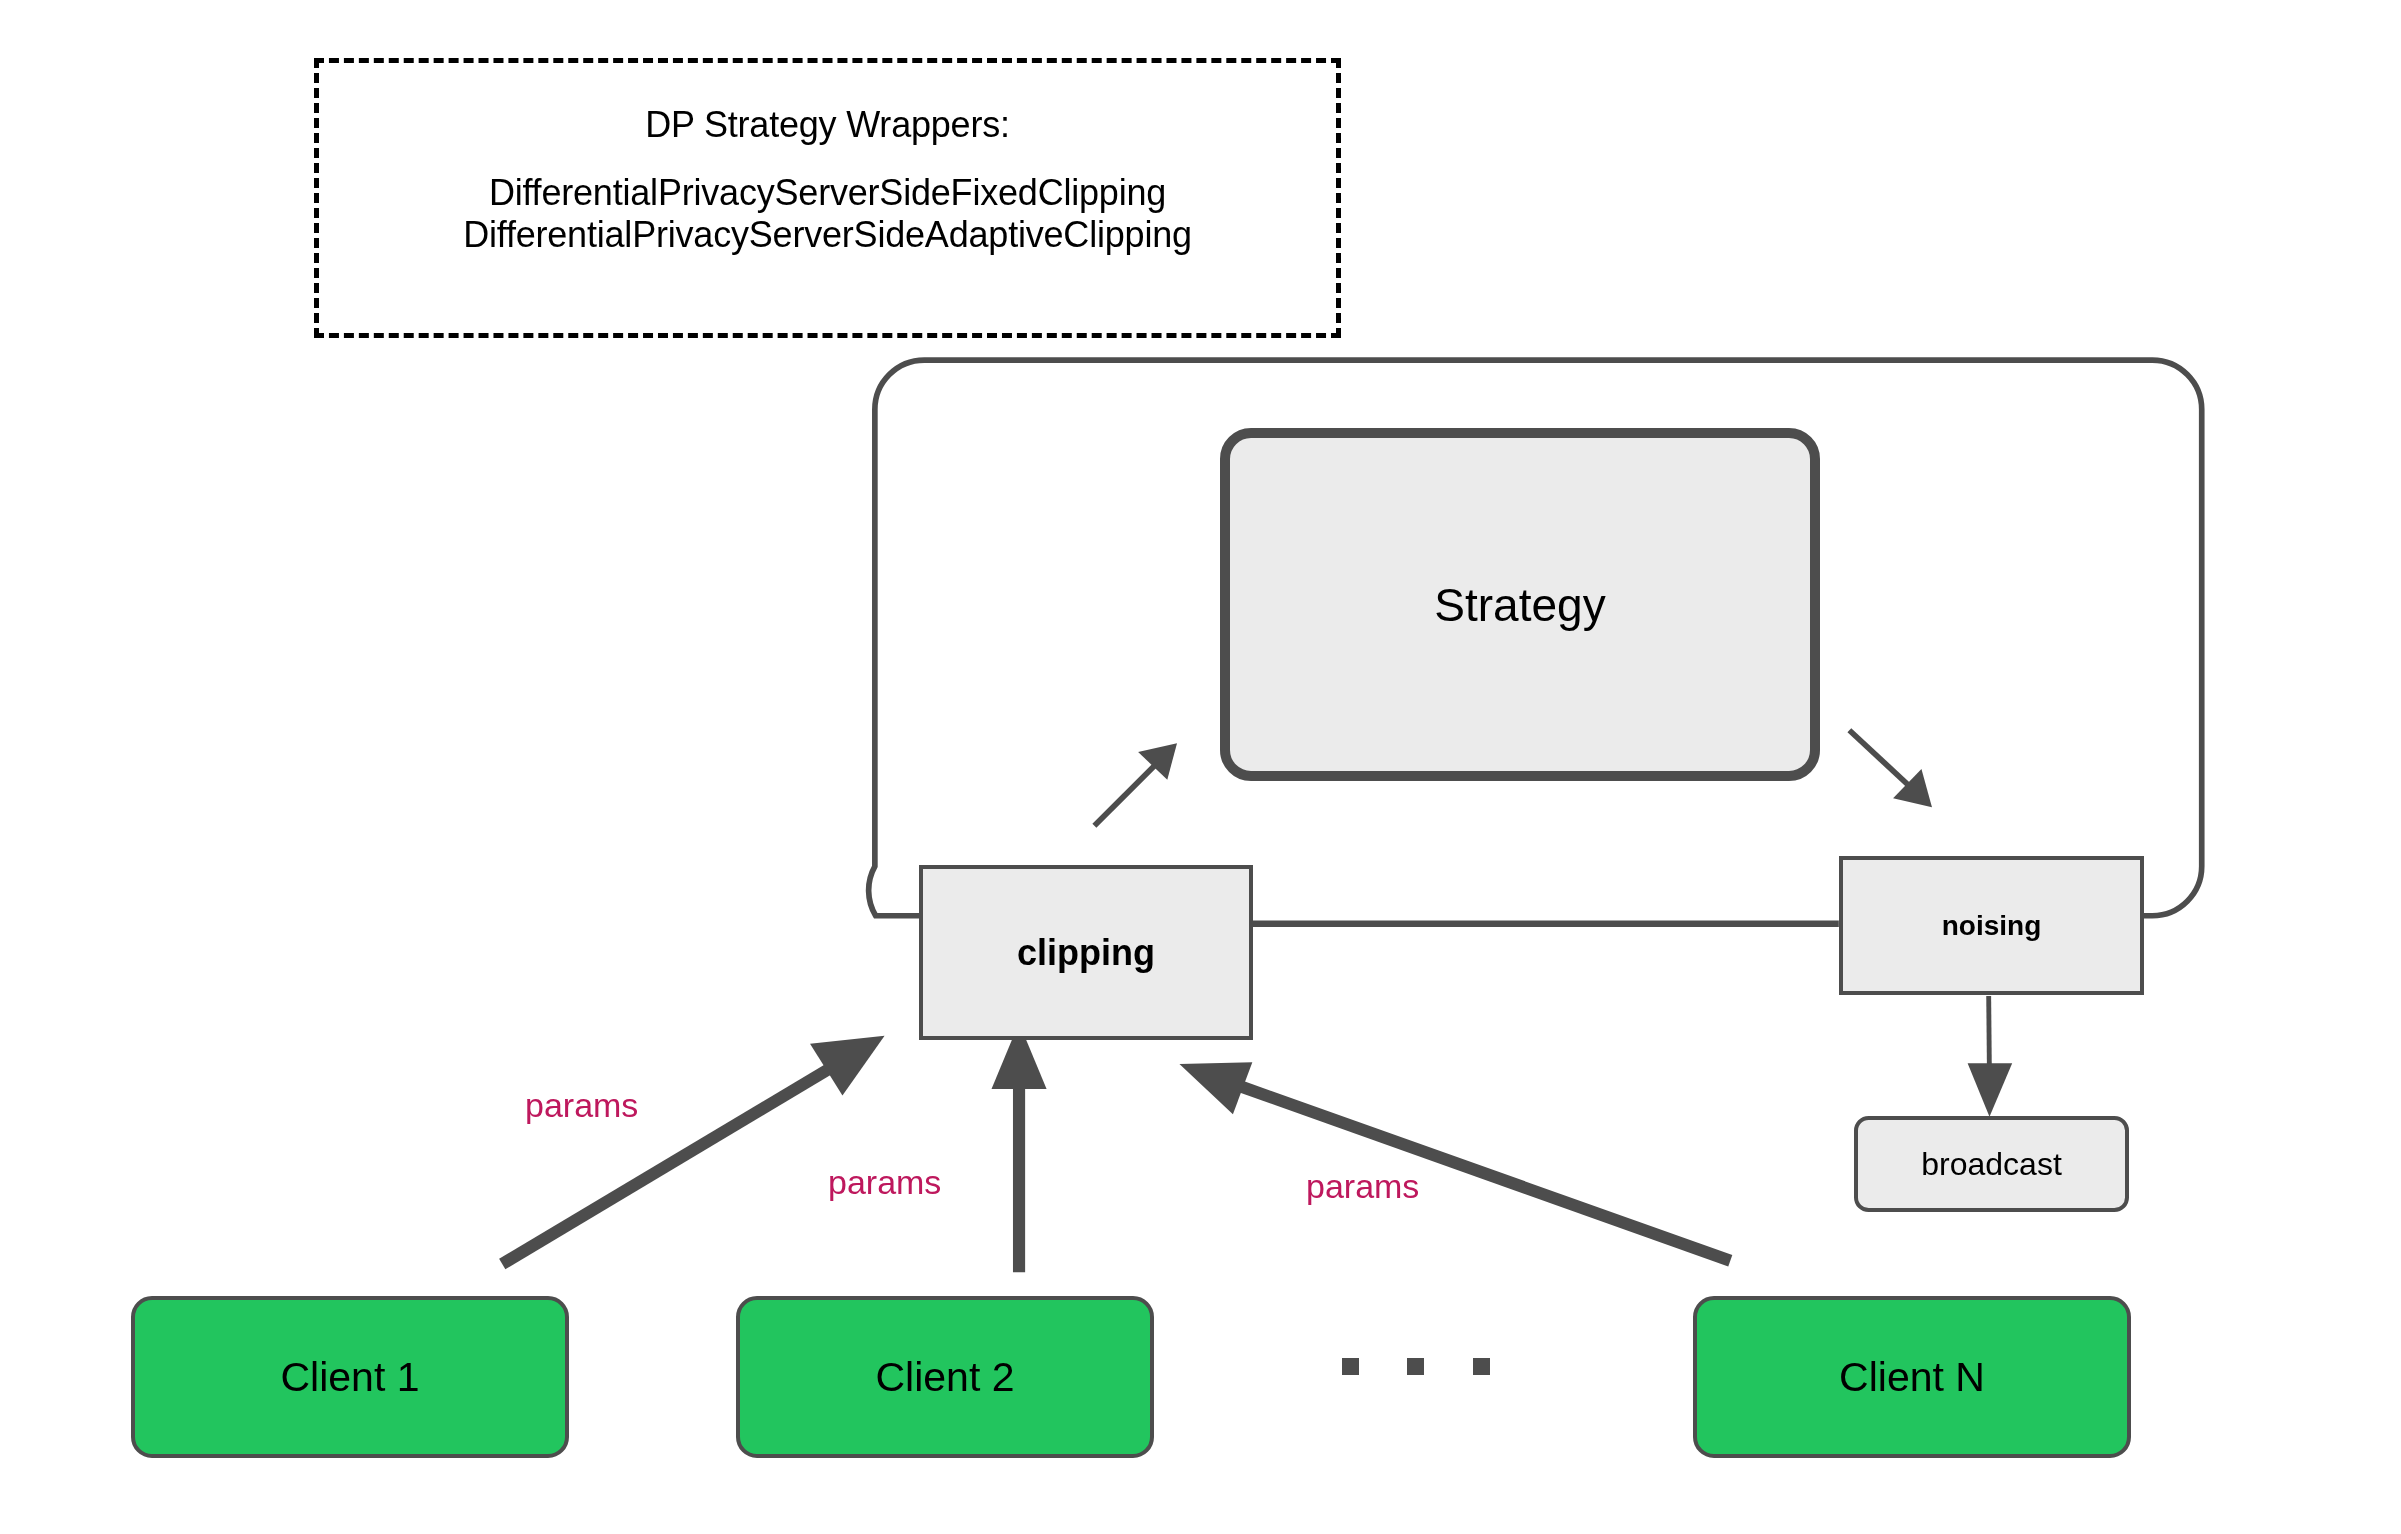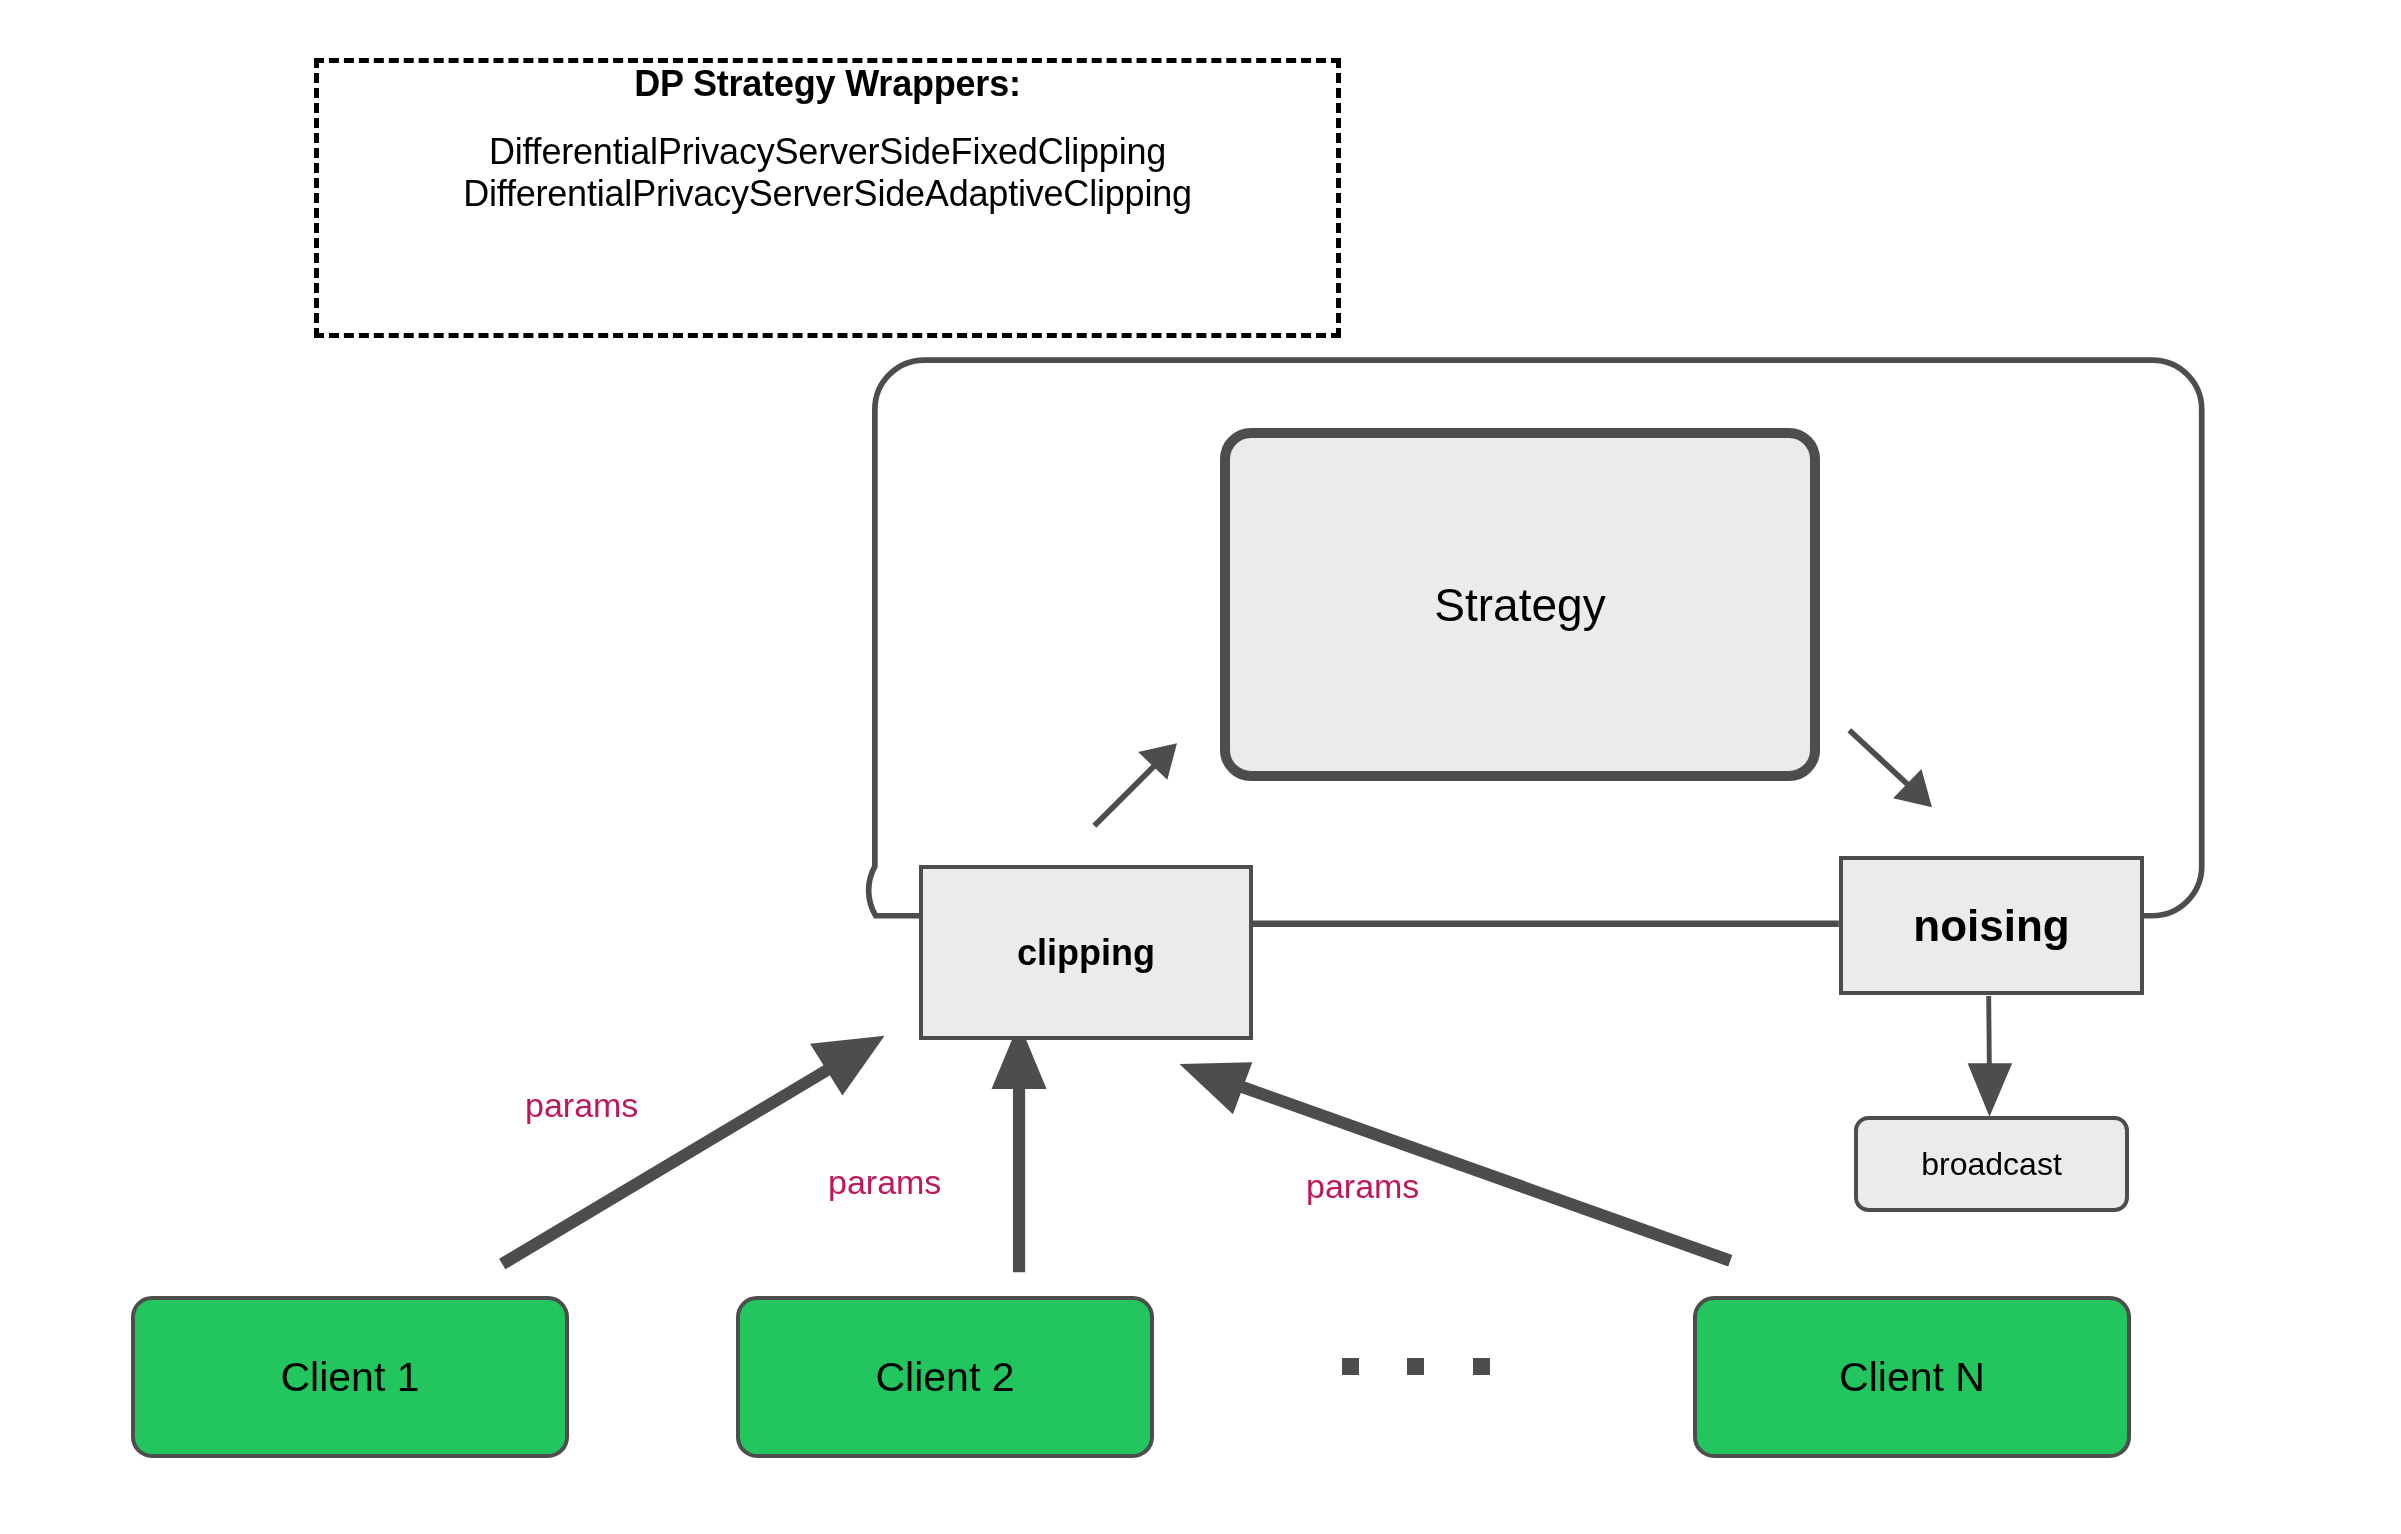--- a/index.html
+++ b/index.html
@@ -32,22 +32,23 @@
     width: 1027px;
     height: 280px;
     border: 5.7px dashed #000000;
     box-sizing: border-box;
     display: flex;
     flex-direction: column;
     align-items: center;
   }
   .dashed-note .note-title {
     font-size: 36px;
-    font-weight: bold;
+    font-weight: normal;
     color: #000000;
+    margin-top: 41px;
     letter-spacing: -0.2px;
   }
   .dashed-note .note-line {
     font-size: 36px;
     color: #000000;
     line-height: 1.18;
     letter-spacing: -0.2px;
   }
   .dashed-note .note-line.first { margin-top: 26px; }
 
@@ -83,21 +84,21 @@
     font-weight: bold;
   }
 
   .noising-box {
     left: 1839px;
     top: 856px;
     width: 305px;
     height: 139px;
     background: #ebebeb;
     border: 4.9px solid #4d4d4d;
-    font-size: 44px;
+    font-size: 28px;
     font-weight: bold;
   }
 
   .broadcast-box {
     left: 1854px;
     top: 1116px;
     width: 275px;
     height: 96px;
     background: #ebebeb;
     border: 4.9px solid #4d4d4d;

